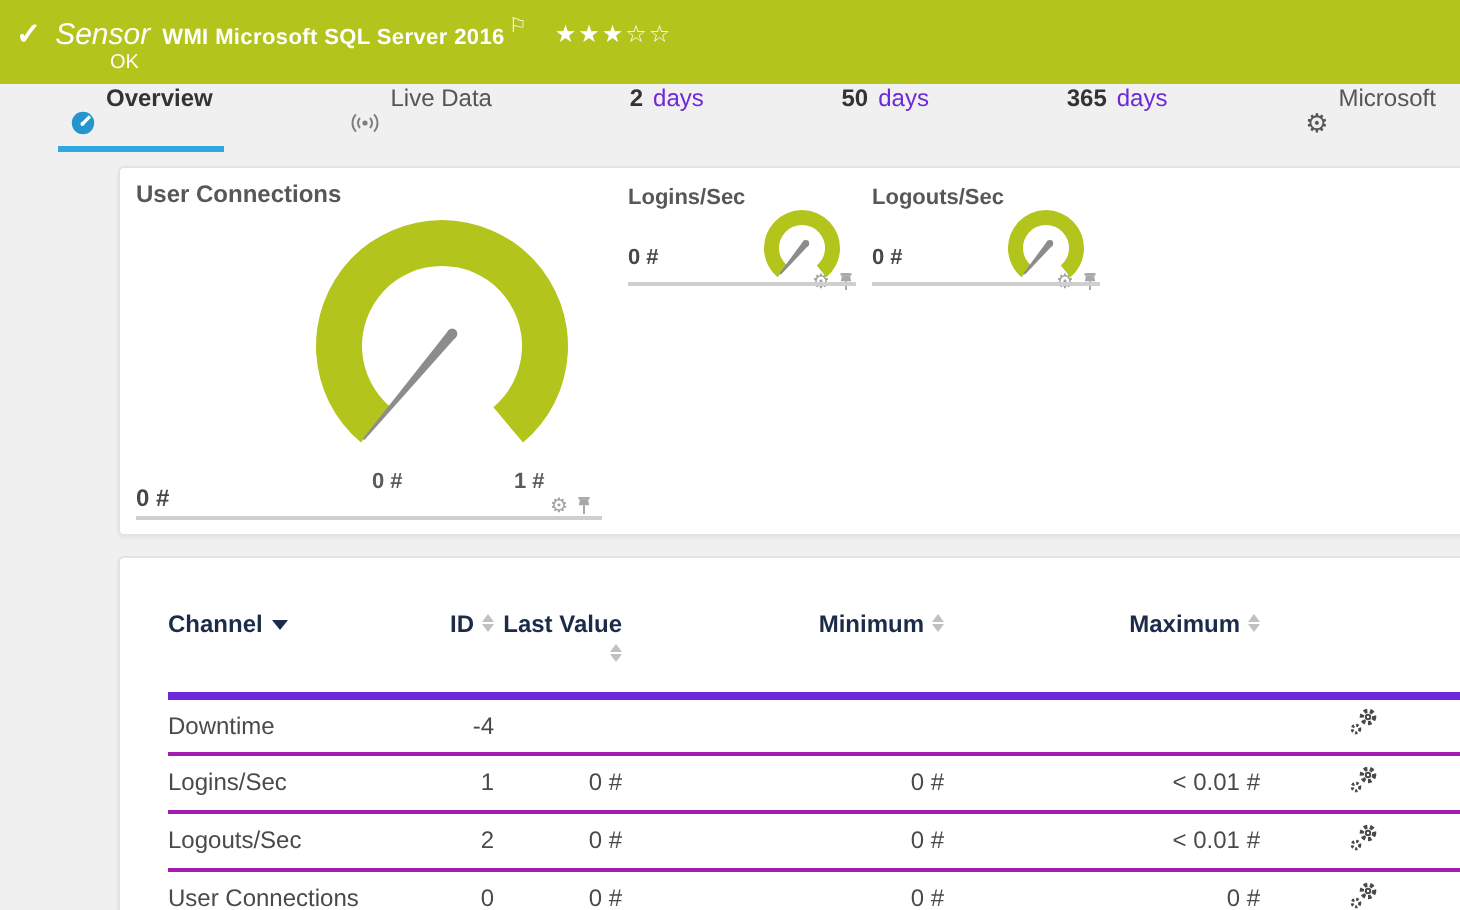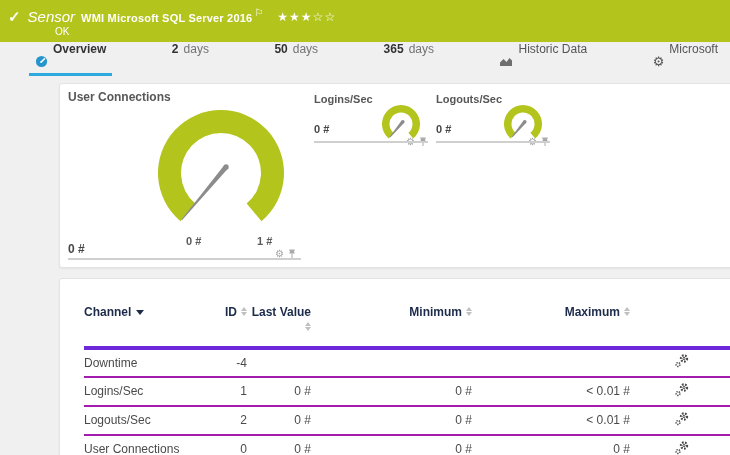--- a/index.html
+++ b/index.html
@@ -17,21 +17,21 @@
   .stars { font-size:12px; letter-spacing:1px; margin-left:14px; position:relative; top:-1px; }
   .ok    { position:absolute; left:55px; top:26px; font-size:10px; font-weight:normal; }
 
   
   .tabbar { position:absolute; left:0; top:42px; width:730px; height:38px;
             display:flex; justify-content:space-between; align-items:center;
             padding:0 10px 0 33px; }
   .tab { position:relative; display:flex; gap:5px;
          font-size:12px; color:#555; height:38px; cursor:pointer; padding:0 2px; }
   .tab .num { font-weight:bold; color:#333; }
-  .tab .unit { color:#737373; }
+  .tab .unit { color:#6d28d9; }
   .tab.active { color:#333; font-weight:bold; }
   .tab.active::after { content:""; position:absolute; left:-4px; right:-4px; bottom:4px;
                        height:3px; background:#2da9e0; }
   .tab-icon { display:inline-flex; align-items:center; }
   .gearglyph { font-size:13px; color:#555; line-height:1; }
 
   
   .panel { position:absolute; left:28px; width:694px; background:#fff;
            border:1px solid #e3e3e3; border-radius:3px;
            box-shadow:0 1px 2px rgba(0,0,0,.05);margin-left:31px; }
@@ -104,44 +104,48 @@
       <svg width="13" height="13" viewBox="0 0 13 13">
         <circle cx="6.5" cy="6.5" r="5.6" fill="#2496cc"></circle>
         <path d="M2.5,10.5 A5.6,5.6 0 0 0 10.5,10.5" fill="none" stroke="#fff" stroke-width="1.2" opacity="0"></path>
         <line x1="6.2" y1="7" x2="10" y2="3.2" stroke="#fff" stroke-width="1.6"></line>
         <circle cx="6.2" cy="7" r="1" fill="#fff"></circle>
       </svg>
     </span>
     <span>Overview</span>
   </div>
 
+  <div class="tab">
+    <span class="tab-icon">
+      <svg width="15" height="11" viewBox="0 0 15 11">
+        <circle cx="7.5" cy="5.5" r="1.3" fill="#7d7d7d"></circle>
+        <path d="M5,3 A3.6,3.6 0 0 0 5,8" fill="none" stroke="#7d7d7d" stroke-width="1"></path>
+        <path d="M10,3 A3.6,3.6 0 0 1 10,8" fill="none" stroke="#7d7d7d" stroke-width="1"></path>
+        <path d="M3,1.2 A6.2,6.2 0 0 0 3,9.8" fill="none" stroke="#7d7d7d" stroke-width="1"></path>
+        <path d="M12,1.2 A6.2,6.2 0 0 1 12,9.8" fill="none" stroke="#7d7d7d" stroke-width="1"></path>
+      </svg>
+    </span>
+    <span>Live Data</span>
+  </div>
 
   <div class="tab">
     <span class="num">2</span>
     <span class="unit">days</span>
   </div>
 
   <div class="tab">
     <span class="num">50</span>
     <span class="unit">days</span>
   </div>
 
   <div class="tab">
     <span class="num">365</span>
     <span class="unit">days</span>
   </div>
 
-  <div class="tab">
-    <span class="tab-icon">
-      <svg width="14" height="11" viewBox="0 0 14 11">
-        <polygon points="1,10 1,6.5 4.5,3 7.5,6 10.5,2 13,4.5 13,10" fill="#6e6e6e"></polygon>
-      </svg>
-    </span>
-    <span>Historic Data</span>
-  </div>
 
 
   <div class="tab">
     <span class="tab-icon gearglyph">⚙</span>
     <span>Microsoft</span>
   </div>
 </div>
 
 <div class="panel" id="gauge-panel">
 

